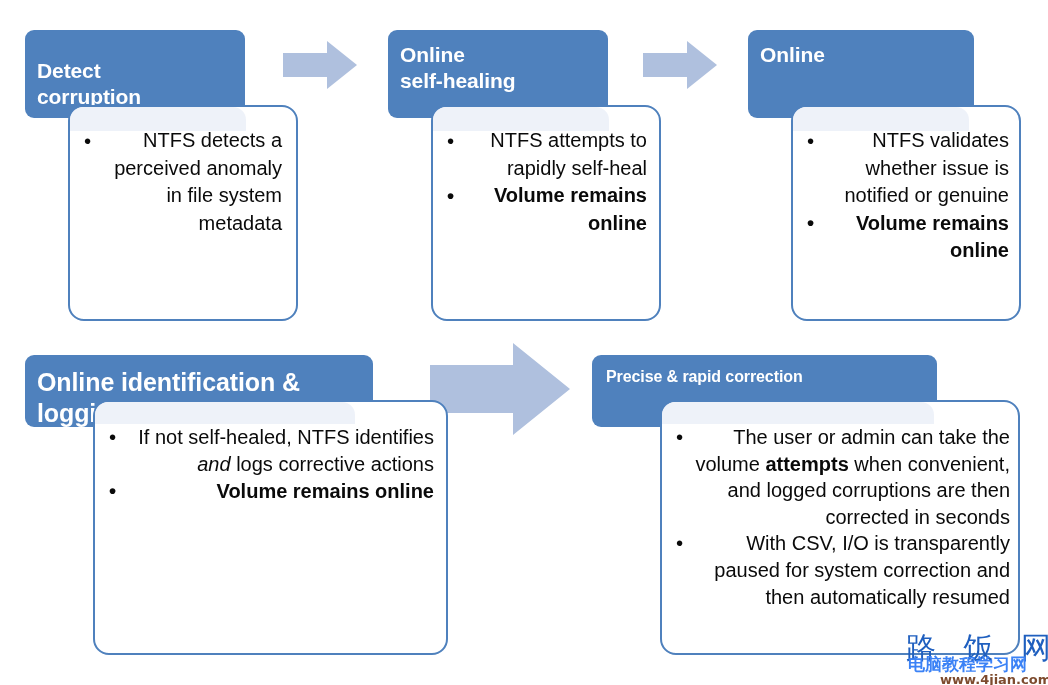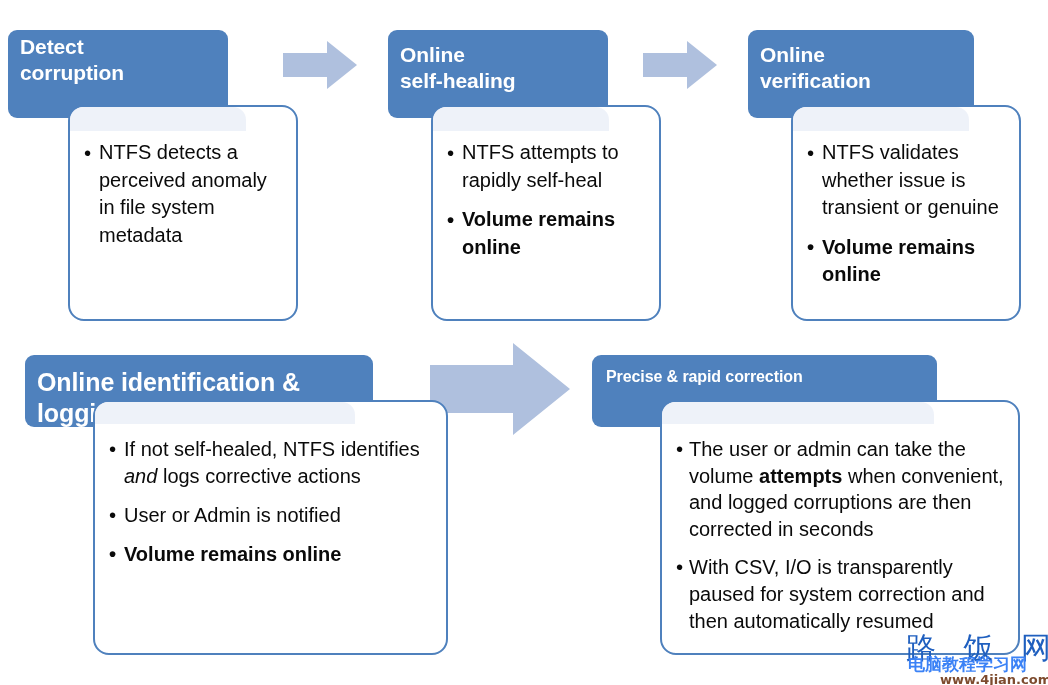--- a/index.html
+++ b/index.html
@@ -60,21 +60,22 @@
     position: relative;
     z-index: 1;
     margin: 0;
     padding: 0;
     list-style: none;
     color: #0a0a0a;
   }
   .bullets li {
     position: relative;
     padding-left: 17px;
-    margin: 12px 0 0 0;
+    margin: 0 0 0 0;
+    text-align: right;
   }
   .bullets li::before {
     content: "\2022";
     position: absolute;
     left: 2px;
     top: -0.02em;
     font-size: 1.02em;
     line-height: inherit;
   }
   .bullets li.tight { padding-left: 13px; }
@@ -117,21 +118,21 @@
     position: absolute;
     left: 34px; top: 44px;
     color: #7d4b2e;
     font-size: 13px;
     font-weight: bold;
     white-space: nowrap;
   }
 
   
   
-  #step-1 .step-header { left: 8px;  top: 30px;  width: 220px; height: 88px;  padding: 4px 0 0 12px; font-size: 21px; }
+  #step-1 .step-header { left: 25px;  top: 30px;  width: 220px; height: 88px;  padding: 28px 0 0 12px; font-size: 21px; }
   #step-1 .step-card   { left: 68px;  top: 105px; width: 230px; height: 216px; padding: 20px 14px 0 12px; }
   #step-1 .step-card .tint { width: 176px; height: 24px; }
   #step-1 .bullets     { font-size: 20px; line-height: 1.38; }
 
   #step-2 .step-header { left: 388px; top: 30px;  width: 220px; height: 88px;  padding: 12px 0 0 12px; font-size: 21px; }
   #step-2 .step-card   { left: 431px; top: 105px; width: 230px; height: 216px; padding: 20px 12px 0 12px; }
   #step-2 .step-card .tint { width: 176px; height: 24px; }
   #step-2 .bullets     { font-size: 20px; line-height: 1.38; }
 
   #step-3 .step-header { left: 748px; top: 30px;  width: 226px; height: 88px;  padding: 12px 0 0 12px; font-size: 21px; }
@@ -190,40 +191,38 @@
 
   <div class="arrow" id="arrow-2" style="left:643px; top:41px;">
     <svg width="74" height="48" viewBox="0 0 74 48" xmlns="http://www.w3.org/2000/svg">
       <polygon points="0,12 44,12 44,0 74,24 44,48 44,36 0,36" fill="#AFC0DE"></polygon>
     </svg>
   </div>
 
   <div class="step" id="step-3">
     <div class="step-header">
       <span class="hdr-text">Online</span>
-      <span class="hdr-text">verification</span>
-    </div>
-    <div class="step-card">
-      <div class="tint"></div>
-      <ul class="bullets">
-        <li>NTFS validates whether issue is transient or genuine</li>
+    </div>
+    <div class="step-card">
+      <div class="tint"></div>
+      <ul class="bullets">
+        <li>NTFS validates whether issue is notified or genuine</li>
         <li style="font-weight:bold;">Volume remains online</li>
       </ul>
     </div>
   </div>
 
   <div class="step" id="step-4">
     <div class="step-header">
       <span class="hdr-text">Online identification &amp; logging</span>
     </div>
     <div class="step-card">
       <div class="tint"></div>
       <ul class="bullets">
         <li><span id="b4-0">If not self-healed, NTFS identifies <i>and</i> logs corrective actions</span></li>
-        <li>User or Admin is notified</li>
         <li style="font-weight:bold;">Volume remains online</li>
       </ul>
     </div>
   </div>
 
   <div class="arrow" id="arrow-3" style="left:430px; top:343px;">
     <svg width="140" height="92" viewBox="0 0 140 92" xmlns="http://www.w3.org/2000/svg">
       <polygon points="0,22 83,22 83,0 140,46 83,92 83,70 0,70" fill="#AFC0DE"></polygon>
     </svg>
   </div>

